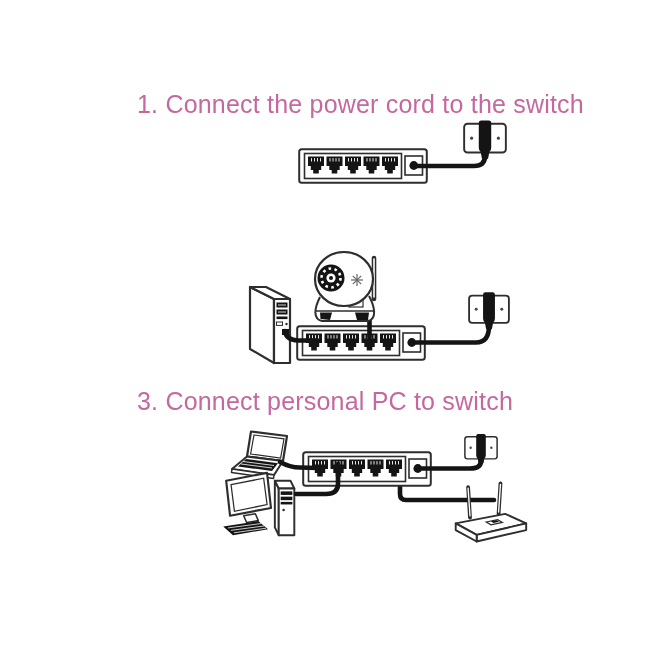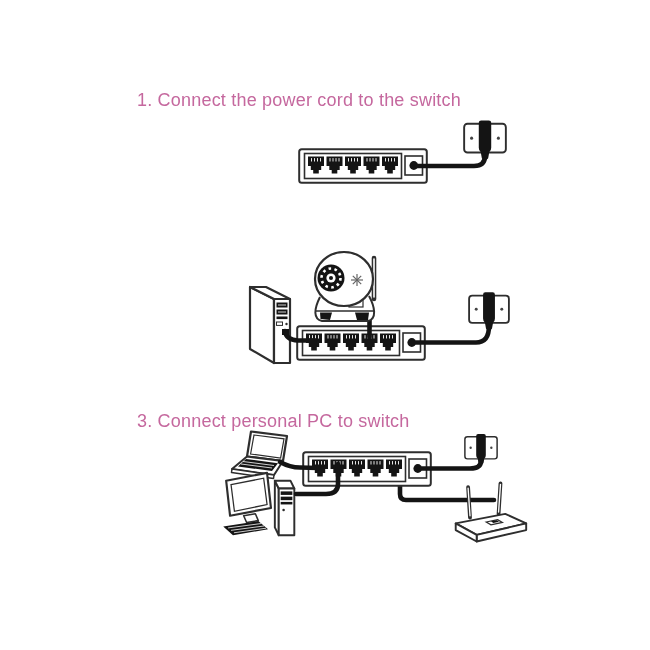--- a/index.html
+++ b/index.html
@@ -2,28 +2,28 @@
 <html><head>
 <meta charset="utf-8">
 <style>
   * { margin:0; padding:0; box-sizing:border-box; }
   html,body { width:650px; height:650px; background:#ffffff; }
   body { font-family:"Liberation Sans", sans-serif; position:relative; overflow:hidden; }
   .canvas { position:absolute; inset:0; background:#fff; }
   .step-heading {
     position:absolute;
     color:#c5689e;
-    font-size:18px;
+    font-size:25px;
     font-weight:400;
     letter-spacing:0.2px;
     white-space:nowrap;
   }
   #heading-1 { left:137px; top:90px; }
   #heading-2 { left:137px; top:219px; }
-  #heading-3 { left:137px; top:411px; }
+  #heading-3 { left:137px; top:387px; }
   .diagram { position:absolute; }
   #diagram-1 { left:270px; top:108px; }
   #diagram-2 { left:228px; top:243px; }
   #diagram-3 { left:218px; top:424px; }
   .cable { fill:none; stroke:#141414; stroke-width:4.6; stroke-linecap:round; stroke-linejoin:round; }
 </style>
 </head>
 <body>
 
 <svg width="0" height="0" style="position:absolute" aria-hidden="true">

